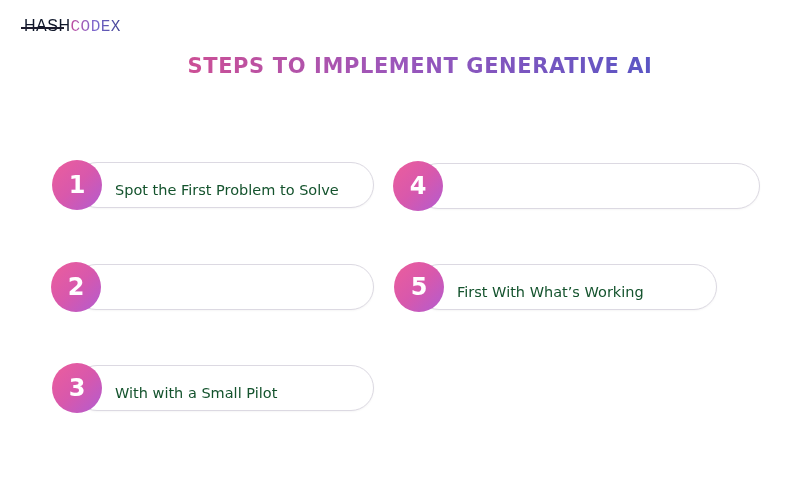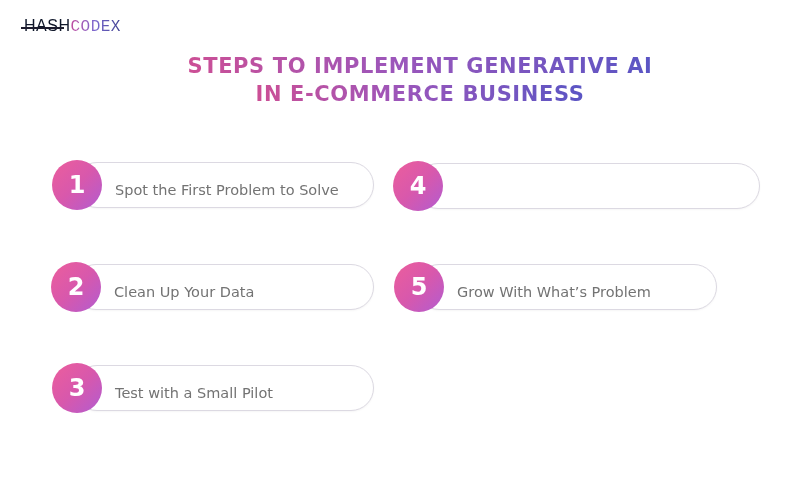--- a/index.html
+++ b/index.html
@@ -42,73 +42,71 @@
     .pill {
       position: absolute; top: 0; bottom: 0; left: 22px; right: 0;
       border: 1.3px solid #dcd9e2; border-radius: 24px;
       background: #ffffff;
       box-shadow: 0 1px 2px rgba(0,0,0,0.04);
     }
     .label {
       position: absolute; top: 9px; bottom: 0; left: 63px;
       display: flex; align-items: center;
       font-family: "DejaVu Sans", sans-serif;
-      font-size: 14.5px; color: #737373; white-space: nowrap;
+      font-size: 14.5px; color: #14532d; white-space: nowrap;
     }
     .badge {
       position: absolute; left: 0; top: -2px;
       width: 50px; height: 50px; border-radius: 50%;
       background: linear-gradient(135deg, #ec5e9c 0%, #d858ac 50%, #b25cd0 100%);
       display: flex; align-items: center; justify-content: center;
       color: #ffffff; font-family: "DejaVu Sans", sans-serif;
       font-weight: bold; font-size: 24px;
     }
   </style>
 </head>
 <body>
 
 <div class="logo">
   <span class="hash">HASH</span><span class="code">CODEX</span>
 </div>
 
 <div class="title">
   <span>STEPS TO IMPLEMENT GENERATIVE AI</span><br>
-  <span>IN E-COMMERCE BUSINESS</span>
 </div>
 
 <div class="step" style="left:52px; top:162px; width:322px;">
   <div class="pill"></div>
   <div class="badge">
     <span>1</span>
   </div>
   <div class="label">Spot the First Problem to Solve</div>
 </div>
 
 <div class="step" style="left:51px; top:264px; width:323px;">
   <div class="pill"></div>
   <div class="badge">
     <span>2</span>
   </div>
-  <div class="label">Clean Up Your Data</div>
 </div>
 
 <div class="step" style="left:52px; top:365px; width:322px;">
   <div class="pill"></div>
   <div class="badge">
     <span>3</span>
   </div>
-  <div class="label">Test with a Small Pilot</div>
+  <div class="label">With with a Small Pilot</div>
 </div>
 
 <div class="step" style="left:393px; top:163px; width:367px;">
   <div class="pill"></div>
   <div class="badge">
     <span>4</span>
   </div>
 </div>
 
 <div class="step" style="left:394px; top:264px; width:323px;">
   <div class="pill"></div>
   <div class="badge">
     <span>5</span>
   </div>
-  <div class="label">Grow With What’s Problem</div>
+  <div class="label">First With What’s Working</div>
 </div>
 
 </body></html>

